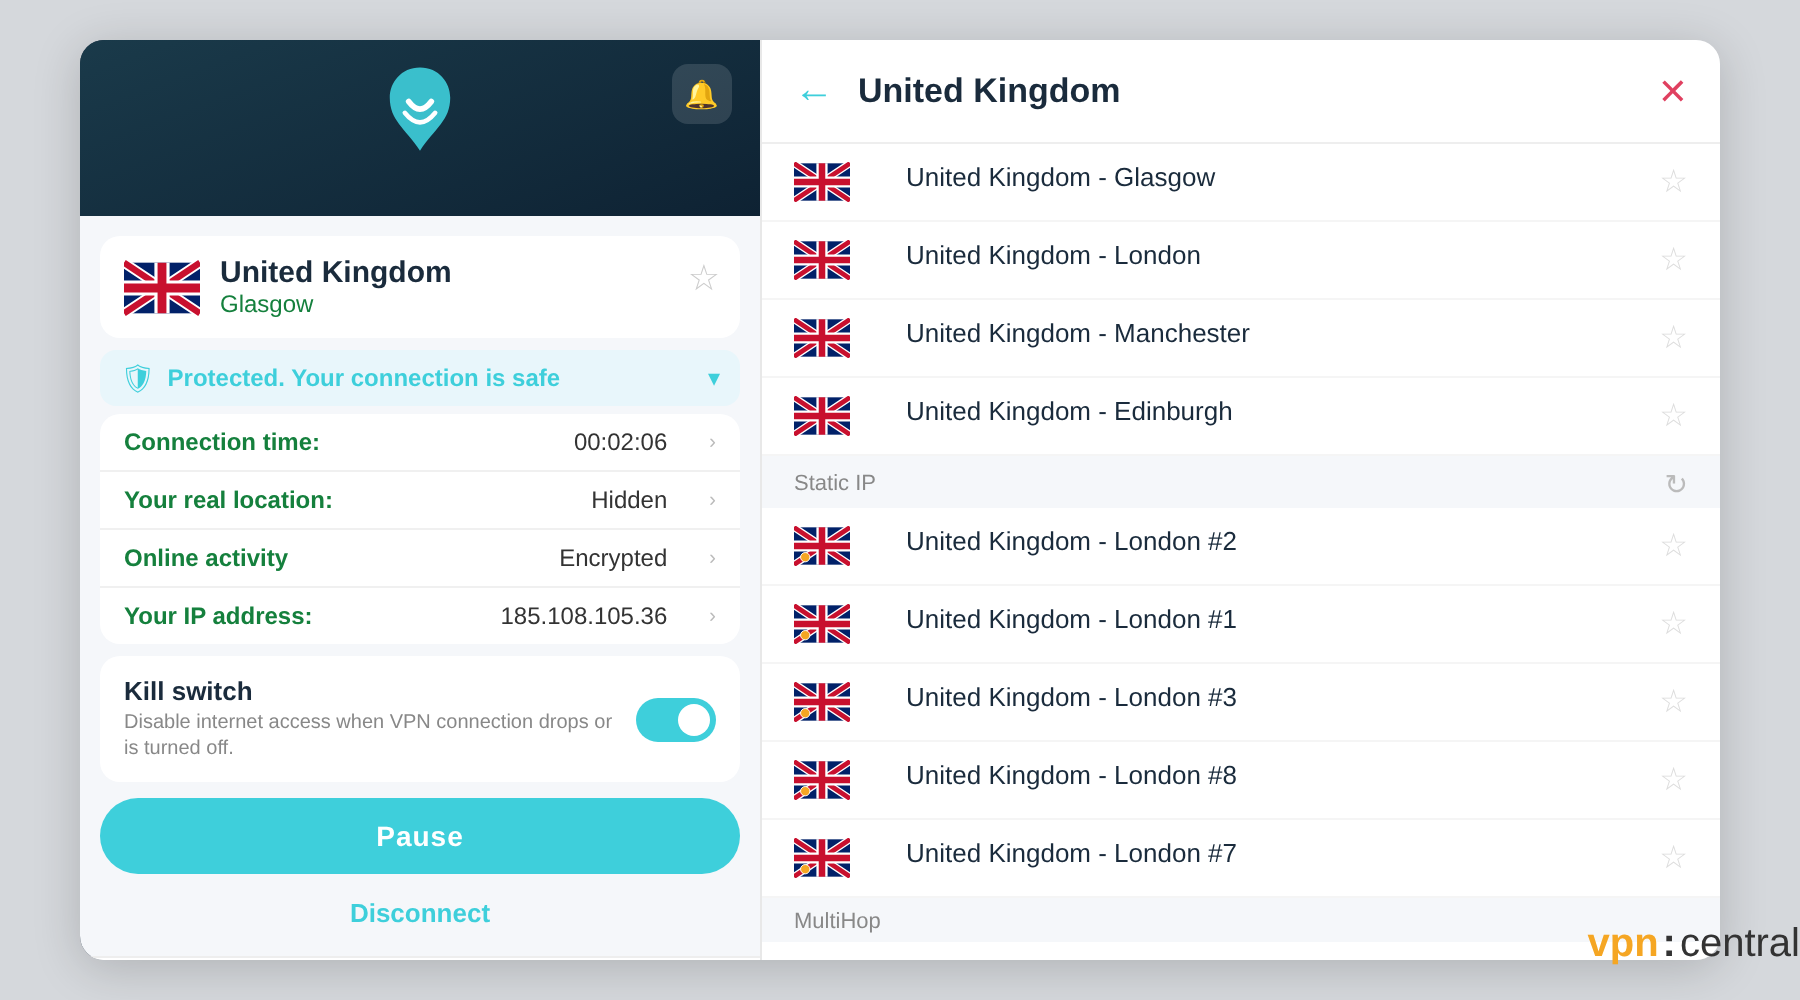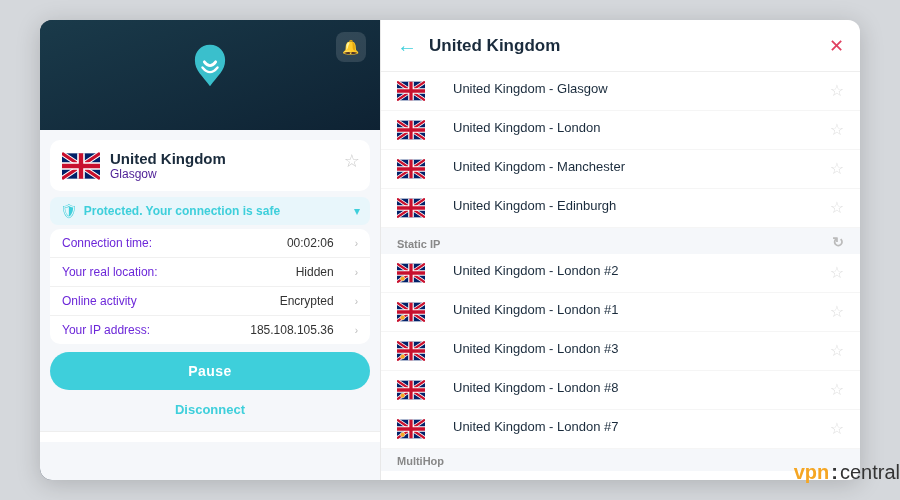--- a/index.html
+++ b/index.html
@@ -79,21 +79,21 @@
       flex-shrink: 0;
     }
     .connection-info { flex: 1; }
     .connection-country {
       font-size: 15px;
       font-weight: 700;
       color: #1a2b3c;
     }
     .connection-city {
       font-size: 12px;
-      color: #4c1d95;
+      color: #15803d;
     }
     .star-btn {
       background: none;
       border: none;
       color: #ccc;
       font-size: 18px;
       cursor: pointer;
       position: absolute;
       right: 10px;
       top: 10px;
@@ -124,21 +124,21 @@
       overflow: hidden;
     }
     .stat-row {
       display: flex;
       align-items: center;
       justify-content: space-between;
       padding: 7px 12px;
       border-bottom: 1px solid #f0f0f0;
     }
     .stat-row:last-child { border-bottom: none; }
-    .stat-label { font-size: 12px; color: #6d28d9; }
+    .stat-label { font-size: 12px; color: #15803d; font-weight: bold; }
     .stat-value-group { display: flex; align-items: center; gap: 21px; }
     .stat-value { font-size: 12px; color: #333; font-weight: 500; }
     .stat-chevron { color: #bbb; font-size: 10px; }
 
     .killswitch-section {
       margin: 6px 10px 0 10px;
       background: #fff;
       border-radius: 10px;
       padding: 10px 12px;
       display: flex;
@@ -255,25 +255,25 @@
       cursor: pointer;
     }
     .item-flag { width: 28px; height: 20px; flex-shrink: 0; }
     .item-name { flex: 1; font-size: 13px; color: #1a2b3c; }
     .item-star { color: #ddd; font-size: 16px; cursor: pointer; }
 
     .section-header {
       padding: 6px 16px 4px 16px;
       background: #f5f7fa;
       font-size: 11px;
-      font-weight: 700;
+      font-weight: 400;
       color: #888;
       text-transform: none;
       display: flex;
-      align-items: flex-end;
+      align-items: center;
       justify-content: space-between;
     }
     .section-icon { color: #bbb; font-size: 14px; }
 
     .multihop-item {
       display: flex;
       align-items: center;
       padding: 9px 16px;
       gap: 10px;
       cursor: pointer;
@@ -364,20 +364,27 @@
           </div>
           <div class="stat-row">
             <span class="stat-label">Your IP address:</span>
             <div class="stat-value-group">
               <span class="stat-value">185.108.105.36</span>
               <span class="stat-chevron">›</span>
             </div>
           </div>
         </div>
 
+        <div class="killswitch-section">
+          <div class="killswitch-text">
+            <div class="killswitch-title">Kill switch</div>
+            <div class="killswitch-desc">Disable internet access when VPN connection drops or is turned off.</div>
+          </div>
+          <div class="toggle"></div>
+        </div>
 
         <button class="pause-btn">Pause</button>
         <button class="disconnect-btn">Disconnect</button>
 
         <div class="bottom-nav">
           
           
           
           
         </div>

